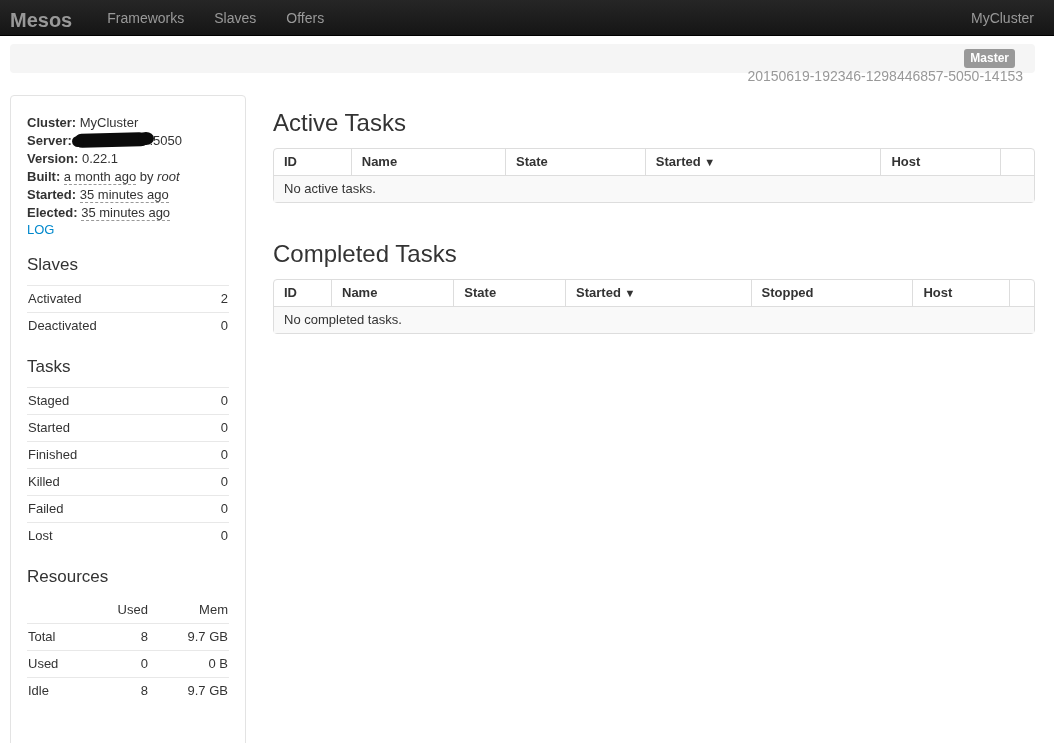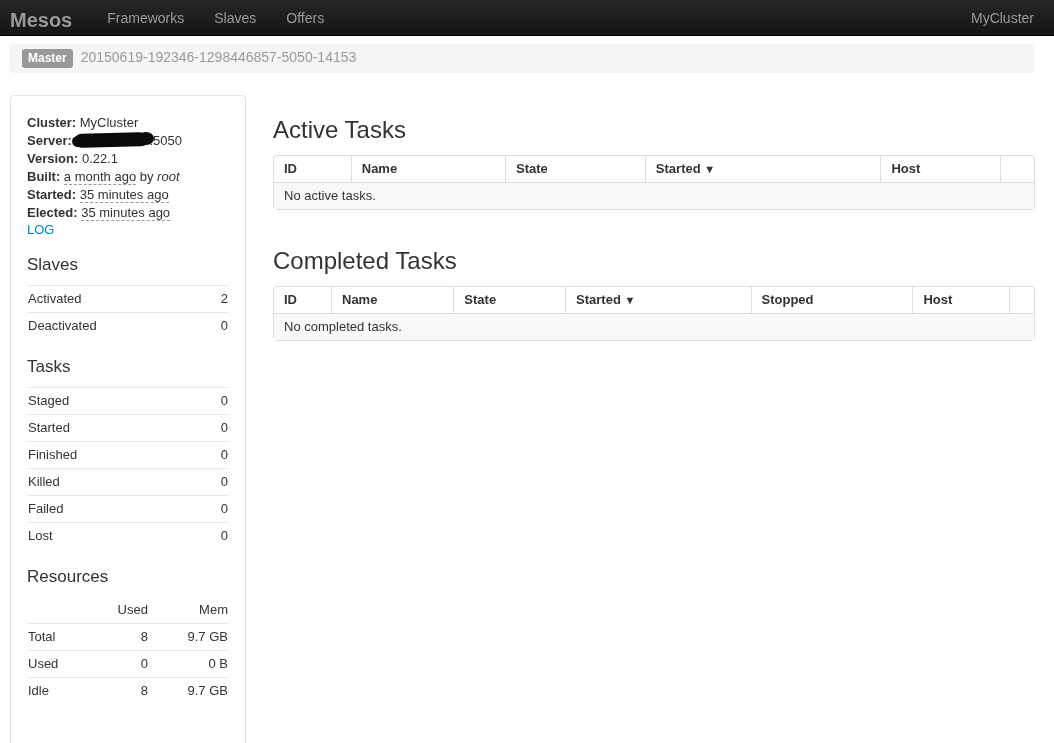--- a/index.html
+++ b/index.html
@@ -10,21 +10,21 @@
   .navbar { height:36px; background:linear-gradient(to bottom,#262626,#151515);
     border-bottom:1px solid #000; display:flex; align-items:center; padding:0 10px 0 10px; }
   .navbar .brand { color:#999; font-size:20px; padding:11px 20px 5px 0; text-decoration:none;font-weight:bold; }
   .navbar .nav { display:flex; list-style:none; }
   .navbar .nav a { display:block; color:#999; font-size:14px; padding:9px 15px; text-decoration:none; }
   .navbar .spacer { flex:1; }
   .navbar .cluster-name { color:#999; font-size:14px; padding:9px 10px; }
 
   
   .breadcrumb { margin:8px 19px 0 10px; background:#f5f5f5; border-radius:4px;
-    padding:5px 12px; height:29px; display:flex; align-items:flex-start; }
+    padding:5px 12px; height:29px; display:flex; align-items:flex-end;flex-direction:column; }
   .badge { background:#999; color:#fff; font-size:12px; font-weight:bold;
     padding:2px 6px 3px; border-radius:3px; margin-right:8px; line-height:14px; }
   .breadcrumb .crumb-id { color:#999; font-size:14px; }
 
   
   .content { display:flex; align-items:flex-start; margin:22px 19px 0 10px; }
   .sidebar { width:236px; flex:0 0 236px; border:1px solid #e3e3e3; border-radius:4px;
     padding:18px 16px 20px; min-height:660px; background:#fff; }
   .main { flex:1; margin-left:27px; }
 
@@ -44,21 +44,21 @@
 
   .side-heading { font-size:17px; font-weight:normal; color:#333; margin-top:14px; line-height:27px; }
   .side-table { width:100%; border-collapse:collapse; margin-top:7px; }
   .side-table td, .side-table th { padding:5px 1px; line-height:16px; font-size:13px;
     border-top:1px solid #e8e8e8; text-align:left; font-weight:normal; }
   .side-table .num { text-align:right; }
   .side-table thead th { border-top:none; text-align:right; }
   .side-table thead th.lbl { text-align:left; }
 
   
-  .main h2 { font-size:24px; font-weight:normal; color:#333; line-height:30px; margin:20px 0 10px; }
+  .main h2 { font-size:24px; font-weight:normal; color:#333; line-height:30px; margin:13px 0 10px; }
   .section-completed h2 { margin-top:36px; }
   table.data { width:100%; border-collapse:separate; border-spacing:0;
     border:1px solid #ddd; border-radius:4px; }
   table.data th, table.data td { font-size:13px; line-height:16px; padding:5px 10px;
     text-align:left; border-left:1px solid #ddd;margin-top:41px; }
   table.data th:first-child, table.data td:first-child { border-left:none; }
   table.data th { font-weight:bold; color:#333; }
   table.data tbody td { border-top:1px solid #ddd; background:#f9f9f9; }
   .sort-arrow { font-size:11px; }
 </style>

